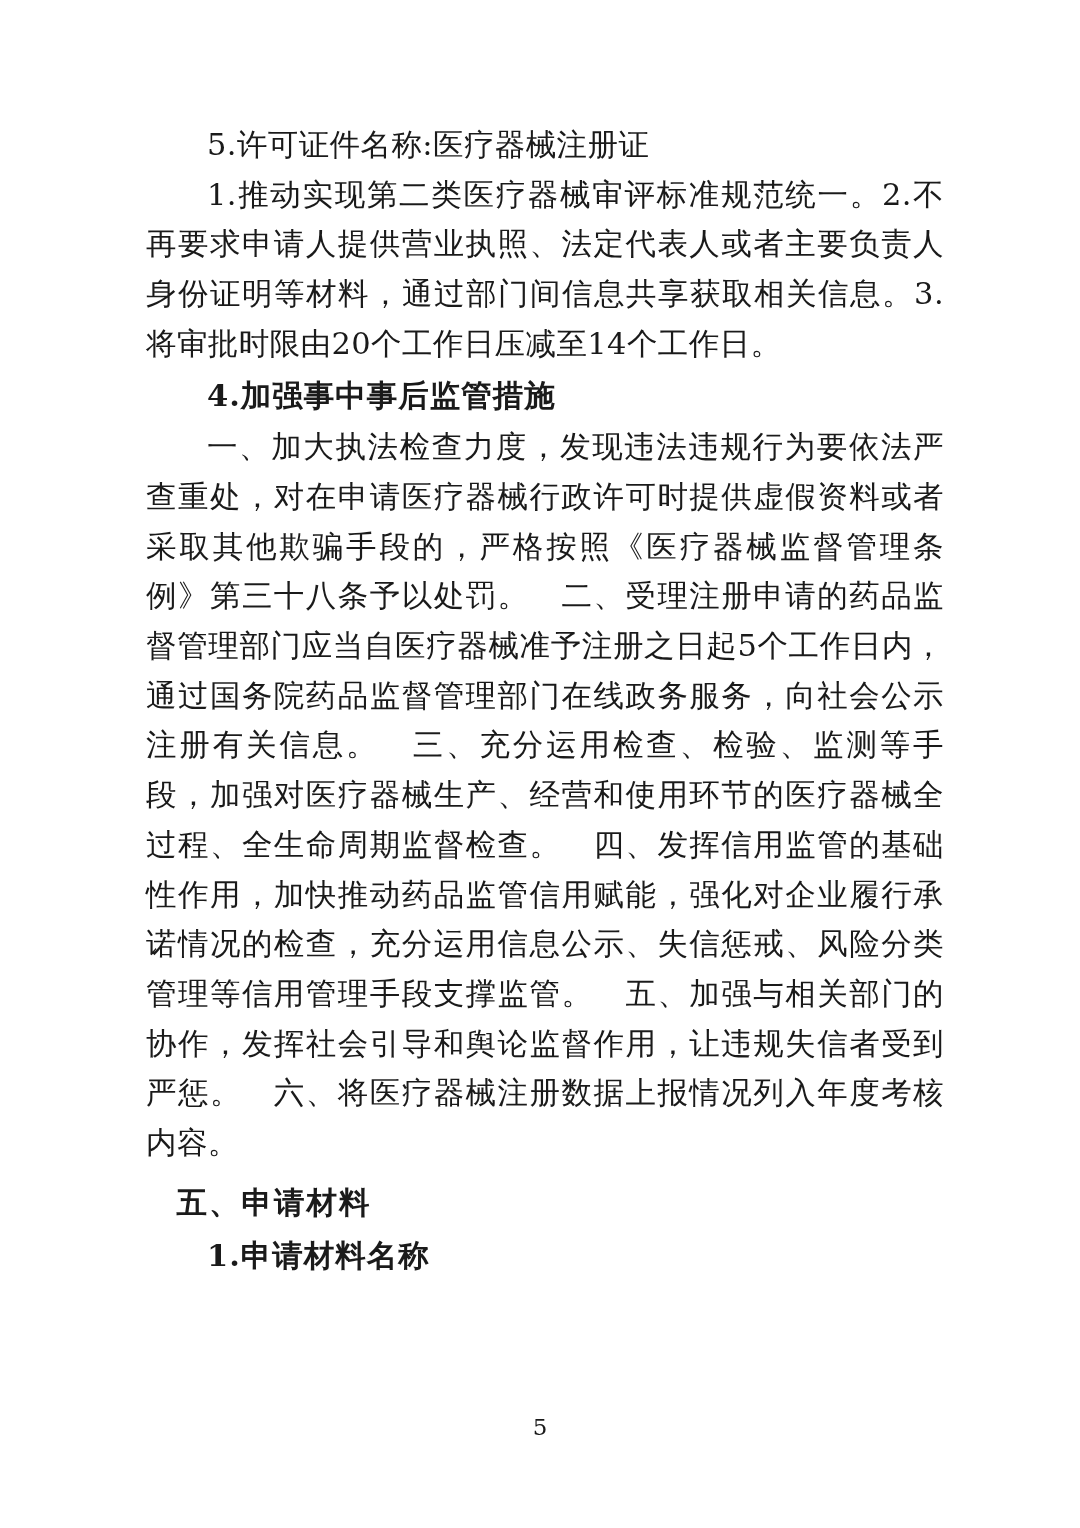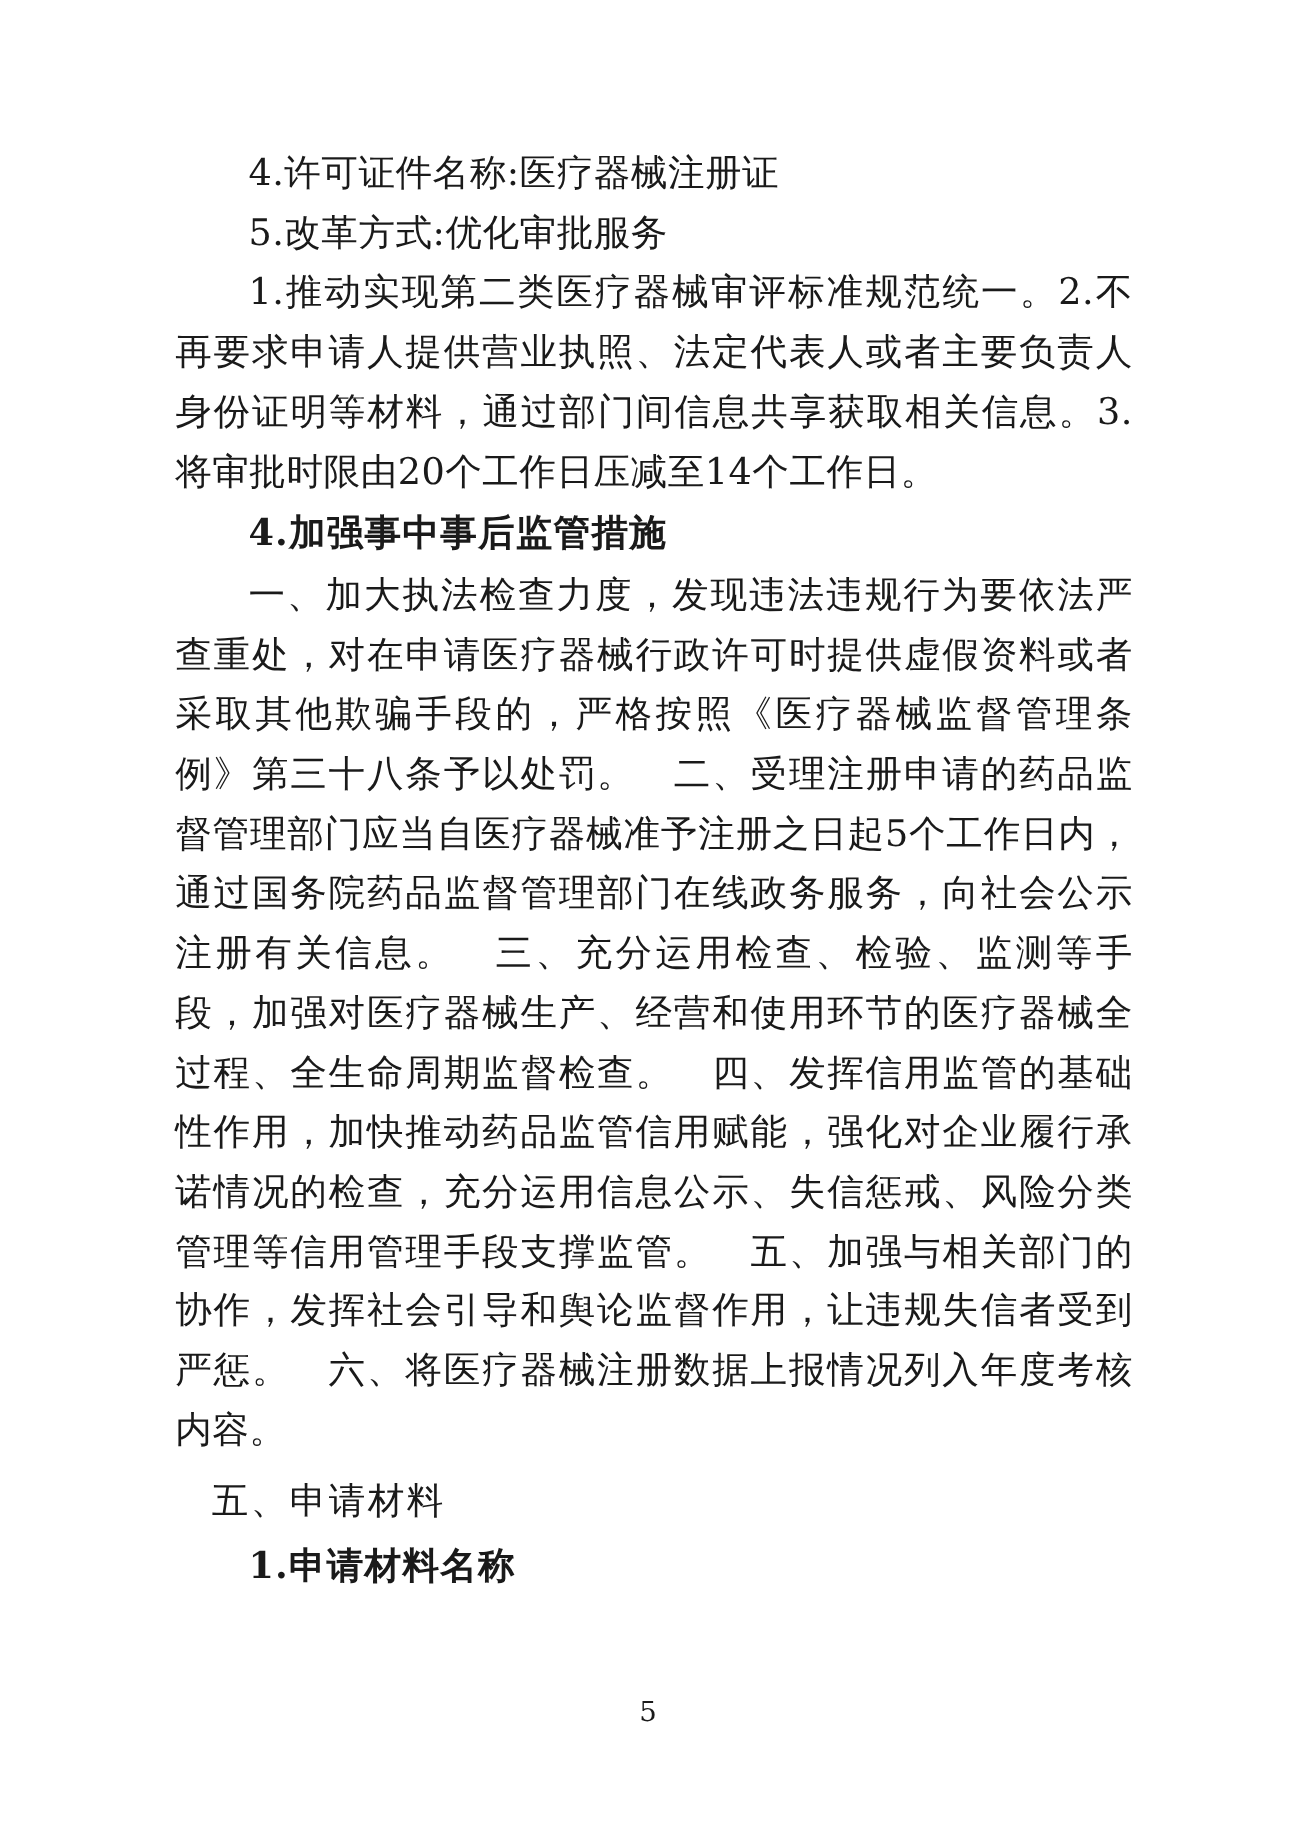--- a/index.html
+++ b/index.html
@@ -38,21 +38,21 @@
   .para.tight {
     margin-bottom: 0;
   }
   .para-bold {
     font-weight: 700;
     text-indent: 2em;
     margin: 2px 0 2px 0;
     letter-spacing: 1px;
   }
   .heading-section {
-    font-weight: 400;
+    font-weight: 700;
     text-indent: 1em;
     margin: 10px 0 2px 0;
     letter-spacing: 2px;
   }
   .heading-sub {
     font-weight: 700;
     text-indent: 2em;
     margin: 4px 0 0 0;
     letter-spacing: 1px;
   }
@@ -66,23 +66,22 @@
     font-family: "DejaVu Serif", "Liberation Serif", serif;
     color: #1a1a1a;
   }
 </style>
 </head>
 <body>
 
 <div class="page">
   <div class="doc-body">
 
-    <p class="para tight">4.许可证件名称:医疗器械注册证</p>
+    <p class="para tight">5.许可证件名称:医疗器械注册证</p>
 
-    <p class="para tight">5.改革方式:优化审批服务</p>
 
 
     <p class="para">1.推动实现第二类医疗器械审评标准规范统一。2.不再要求申请人提供营业执照、法定代表人或者主要负责人身份证明等材料，通过部门间信息共享获取相关信息。3.将审批时限由20个工作日压减至14个工作日。</p>
 
     <p class="para-bold">4.加强事中事后监管措施</p>
 
     <p class="para">一、加大执法检查力度，发现违法违规行为要依法严查重处，对在申请医疗器械行政许可时提供虚假资料或者采取其他欺骗手段的，严格按照《医疗器械监督管理条例》第三十八条予以处罚。　二、受理注册申请的药品监督管理部门应当自医疗器械准予注册之日起5个工作日内，通过国务院药品监督管理部门在线政务服务，向社会公示注册有关信息。　三、充分运用检查、检验、监测等手段，加强对医疗器械生产、经营和使用环节的医疗器械全过程、全生命周期监督检查。　四、发挥信用监管的基础性作用，加快推动药品监管信用赋能，强化对企业履行承诺情况的检查，充分运用信息公示、失信惩戒、风险分类管理等信用管理手段支撑监管。　五、加强与相关部门的协作，发挥社会引导和舆论监督作用，让违规失信者受到严惩。　六、将医疗器械注册数据上报情况列入年度考核内容。</p>
 
     <p class="heading-section">五、申请材料</p>
 

